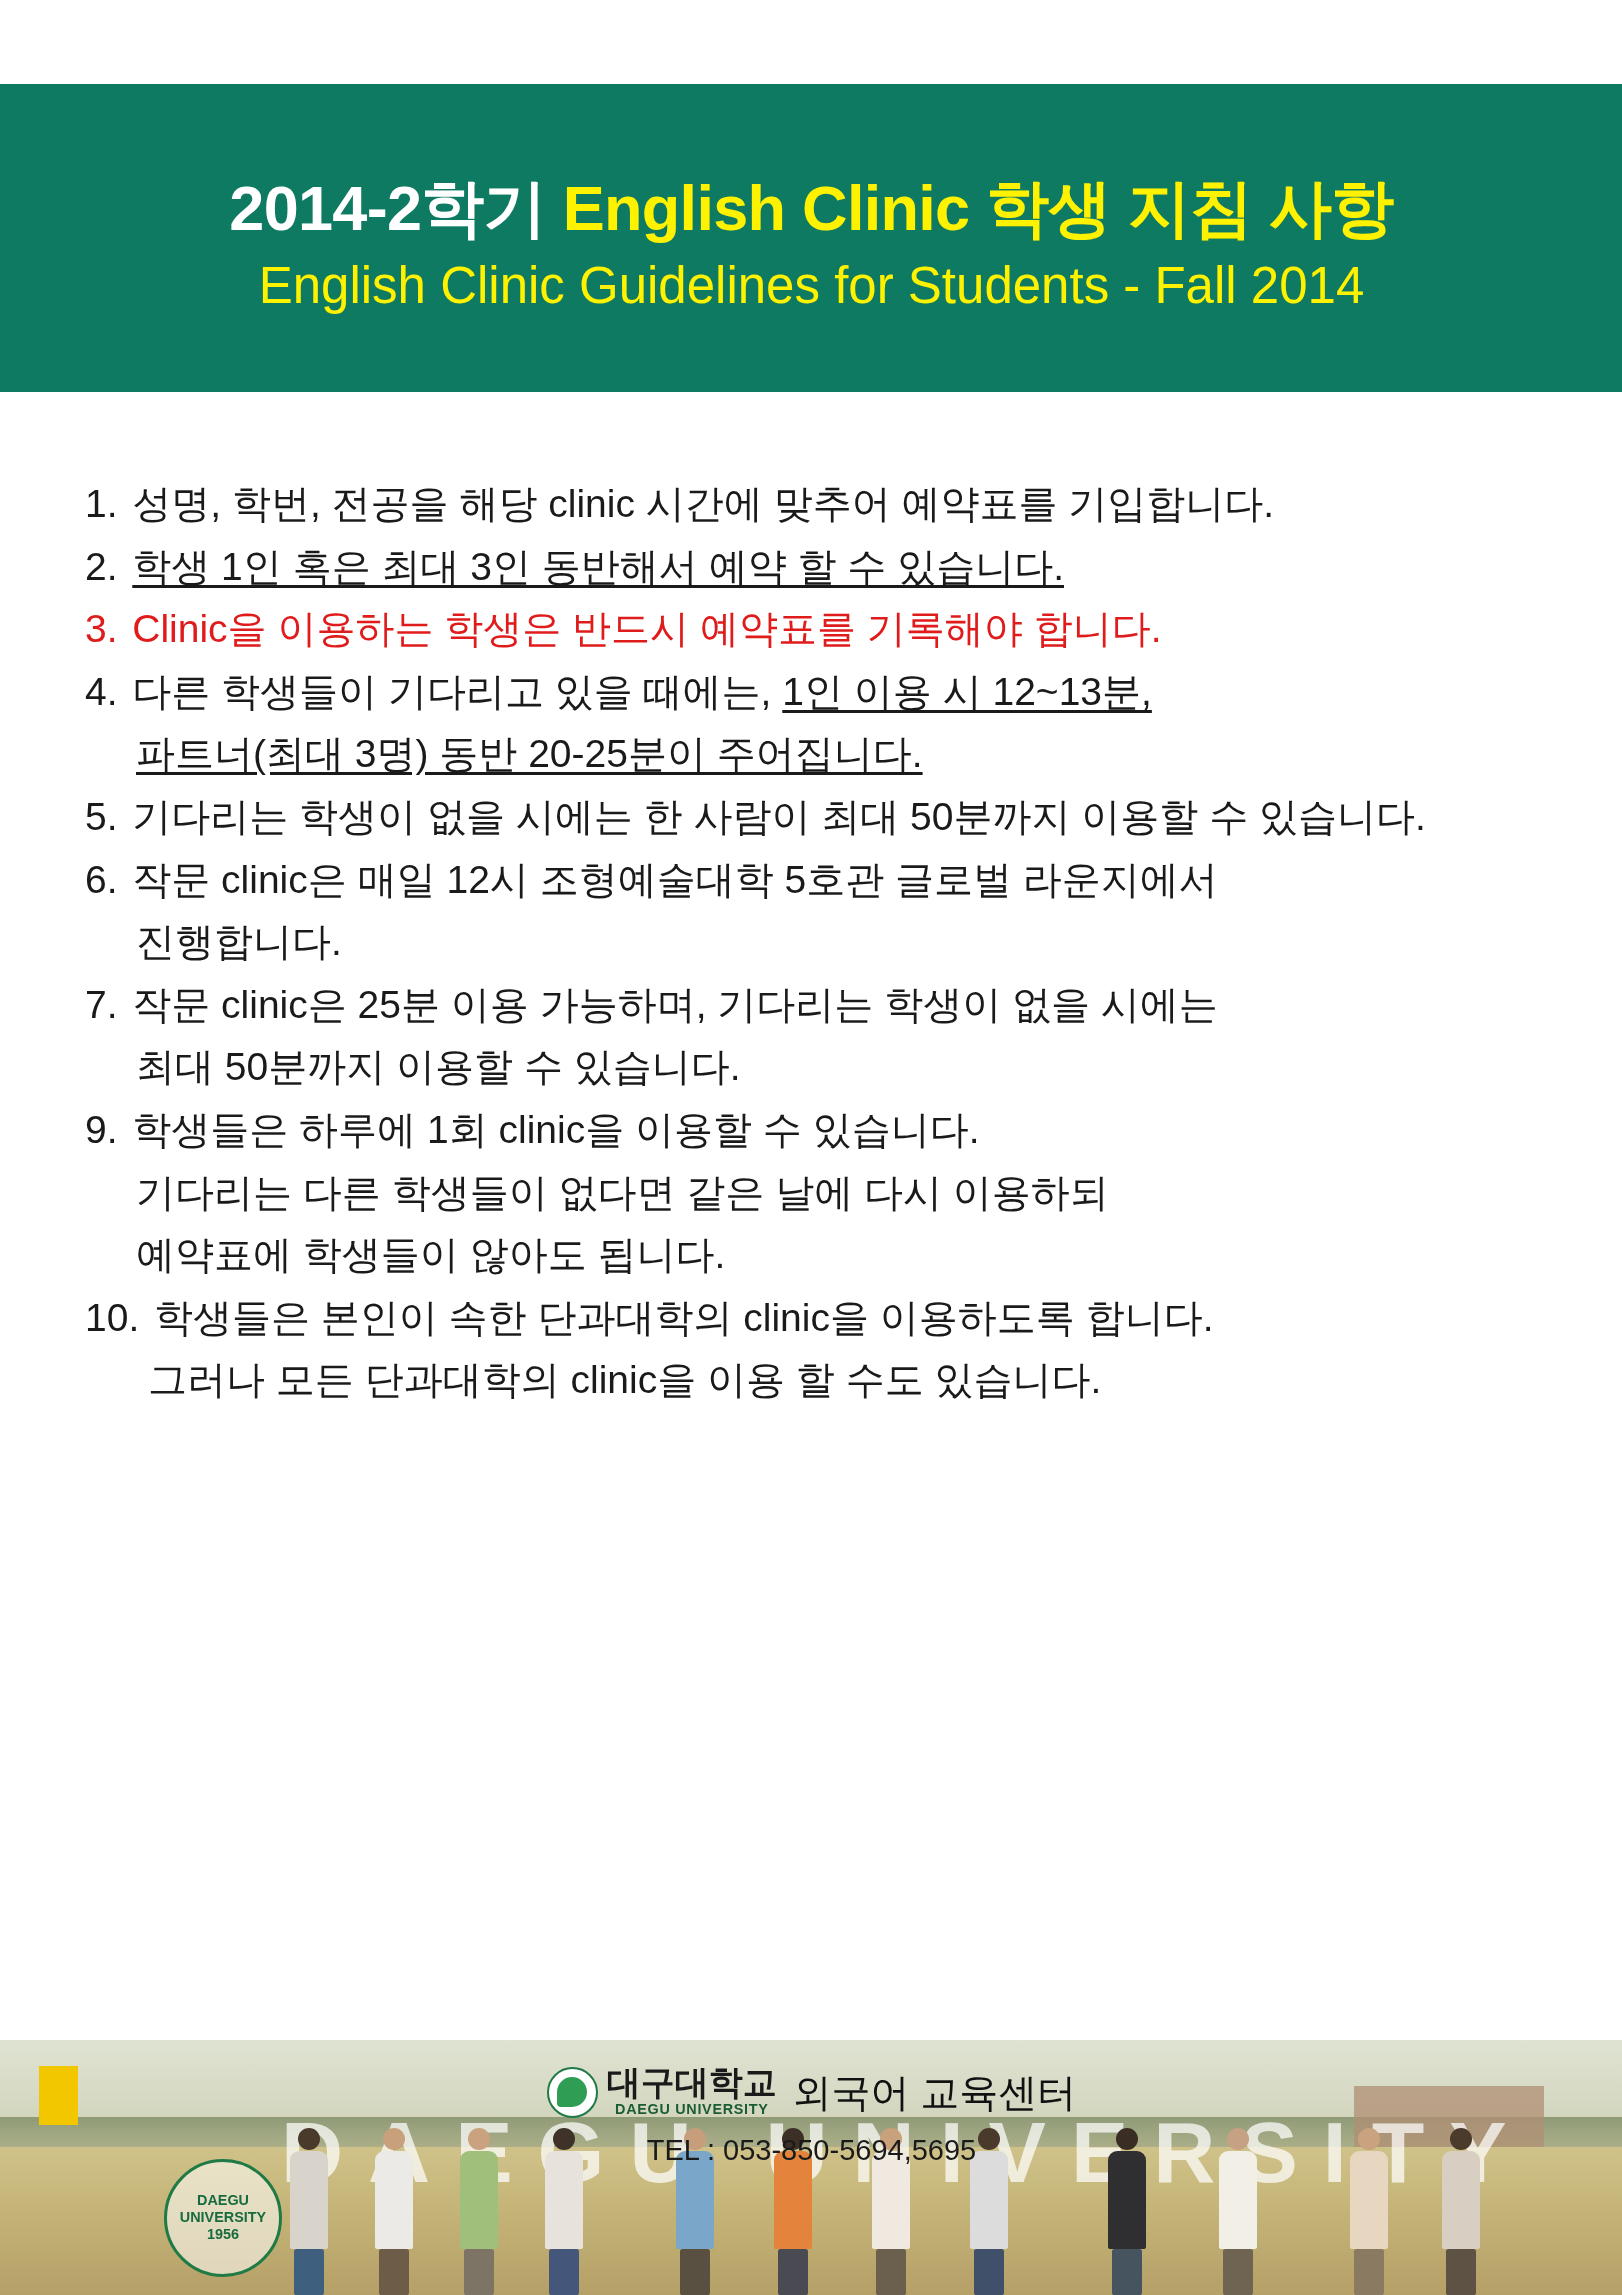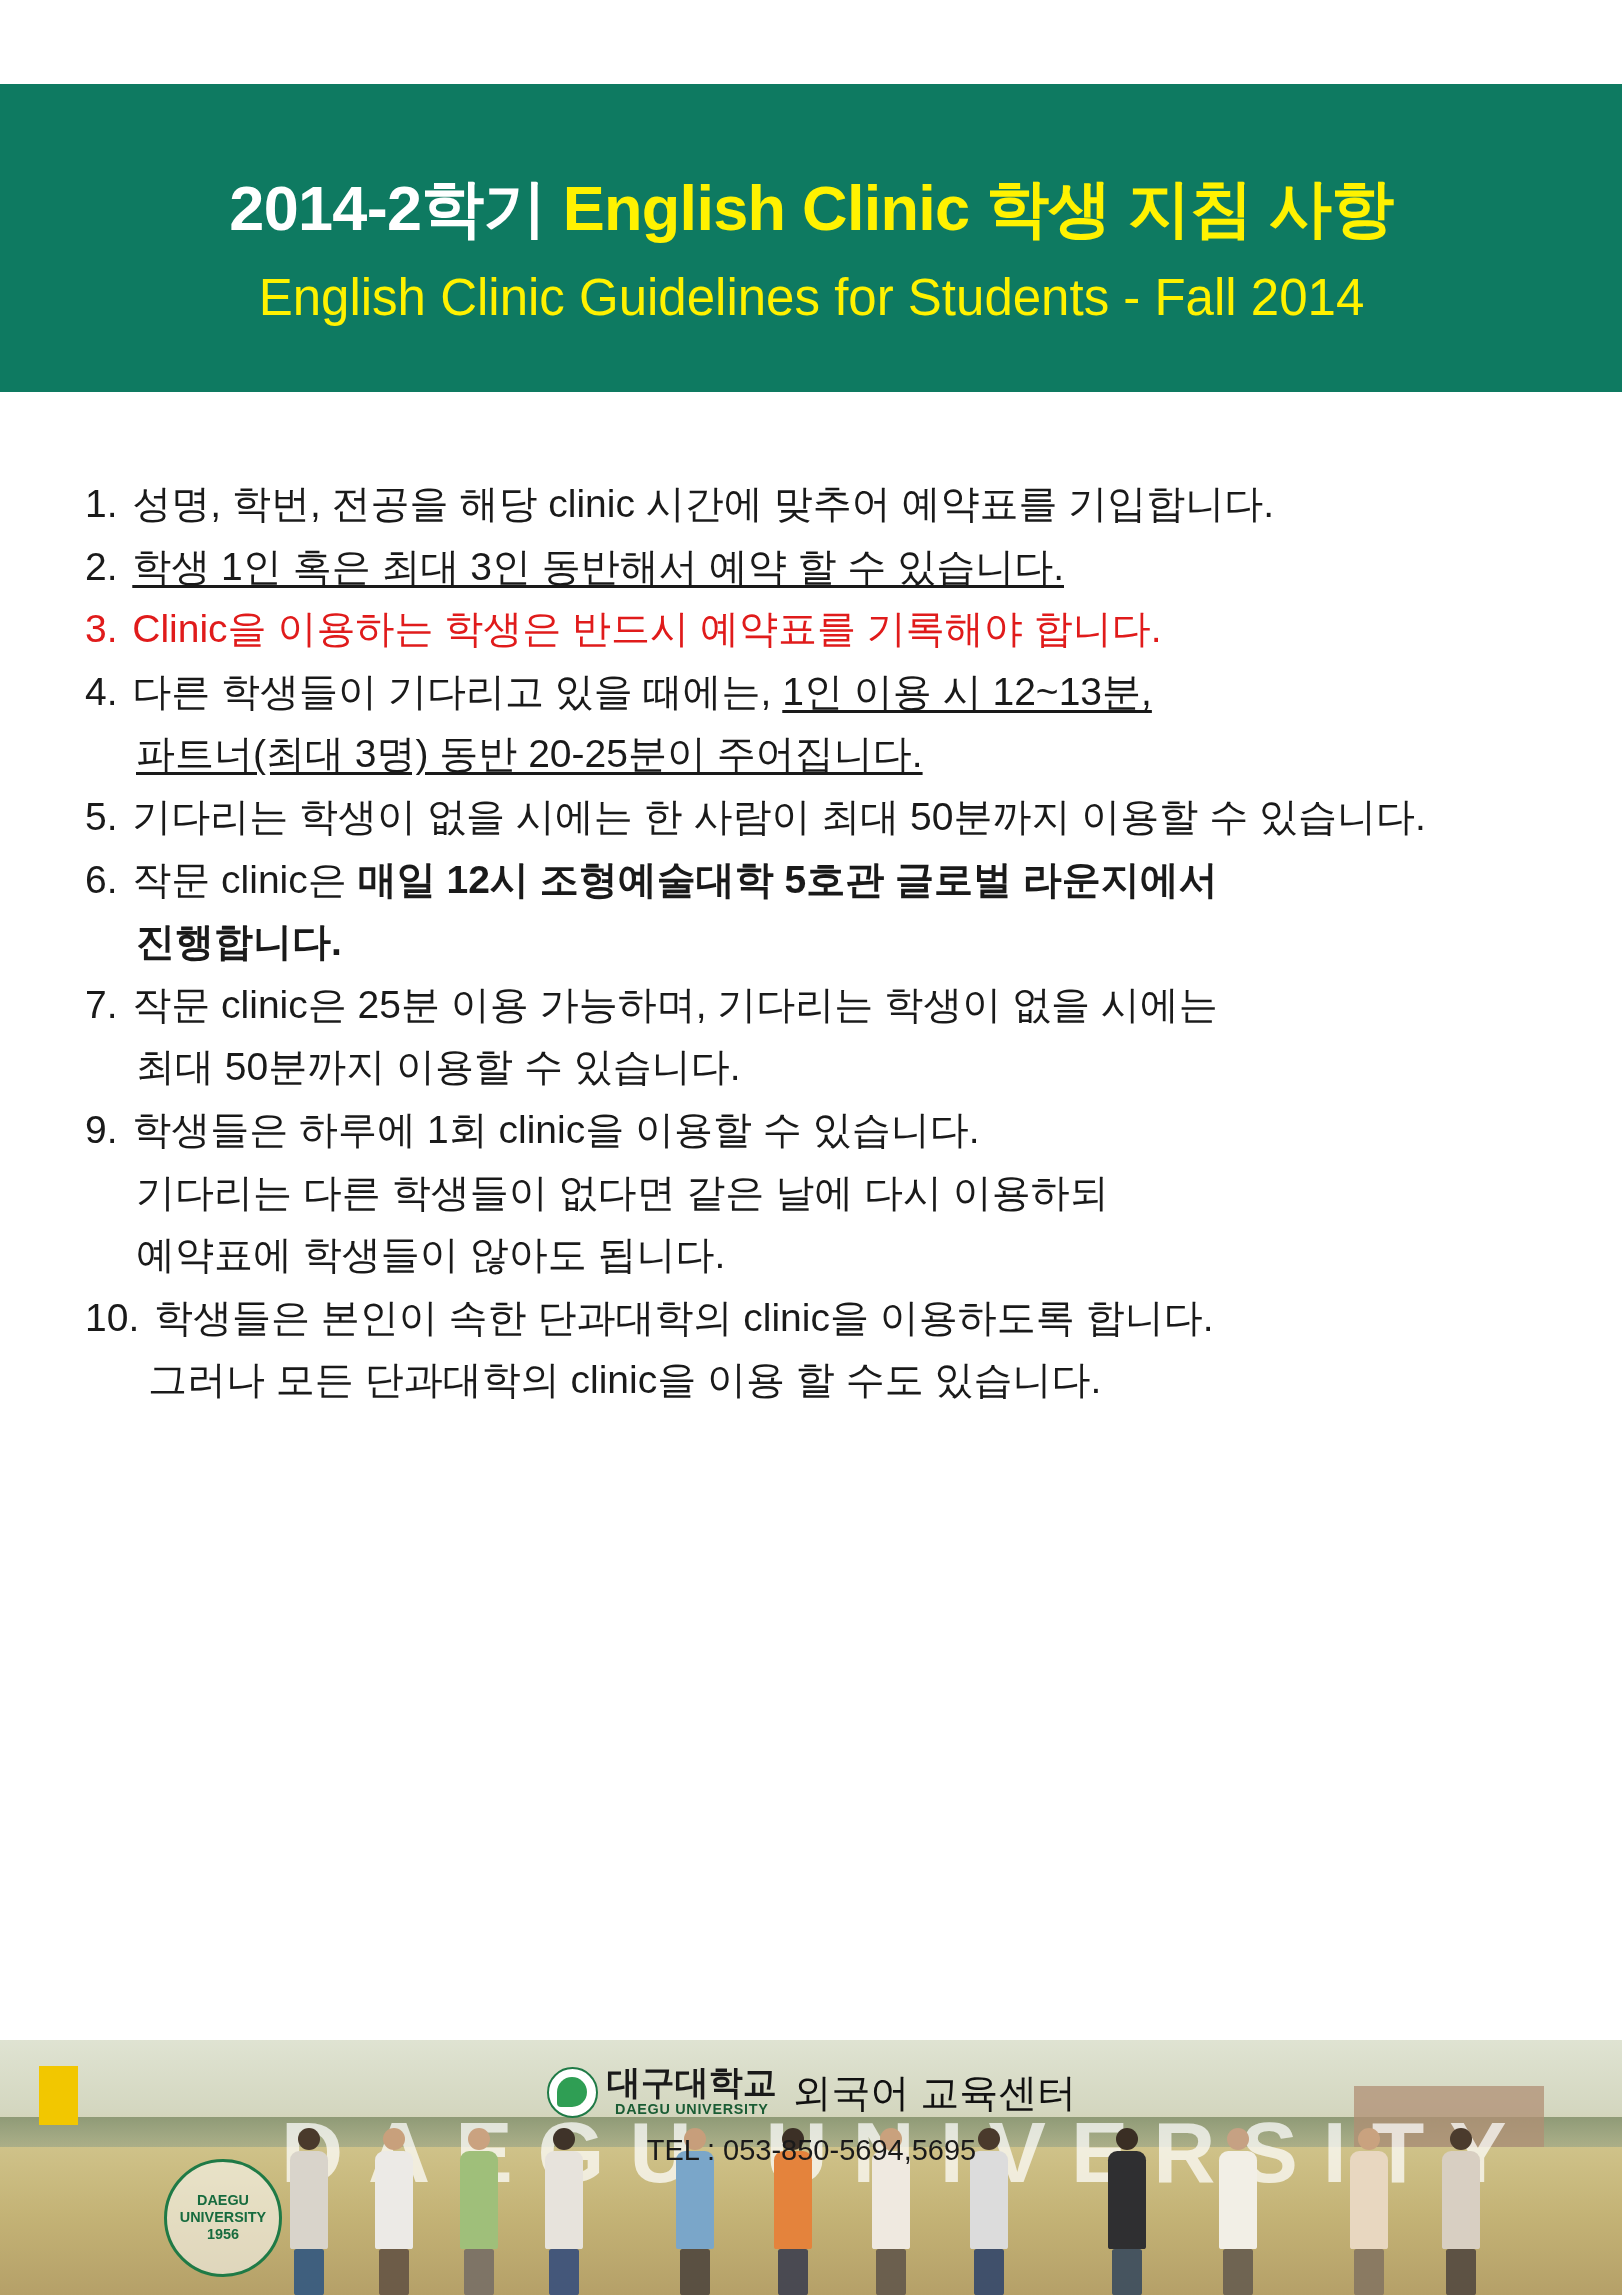--- a/index.html
+++ b/index.html
@@ -30,21 +30,21 @@
     justify-content: center;
     box-sizing: border-box;
     padding-top: 11.8px;
   }
   .title-line-1 {
     font-size: 63px;
     font-weight: bold;
     line-height: 1.25;
     letter-spacing: -0.7px;
     white-space: nowrap;
-    margin: 12px;
+    margin: 0;
   }
   .title-line-1 .white-part { color: #ffffff; }
   .title-line-1 .yellow-part { color: #fff200; }
   .title-line-2 {
     font-size: 51px;
     font-weight: normal;
     color: #fff200;
     line-height: 1.3;
     letter-spacing: 0px;
     white-space: nowrap;
@@ -72,21 +72,21 @@
     font-size: 39px;
     color: #1a1a1a;
     line-height: 1.0;
     margin-bottom: 23.6px;
     padding-left: 51px;
     white-space: nowrap;
   }
   .sub.indent-more { padding-left: 63px; }
   .u { text-decoration: underline; text-underline-offset: 5.2px; }
   .red { color: #e01b1b; }
-  .bold { font-weight: bold; }
+  .bold { font-weight: normal; }
 
   
   .footer {
     position: absolute;
     left: 0;
     bottom: 0;
     width: 1623px;
     height: 255px;
     overflow: hidden;
     background: linear-gradient(to bottom, #cfc9a2 0%, #d8cf9d 35%, #cdc08c 70%, #b9ab78 100%);

